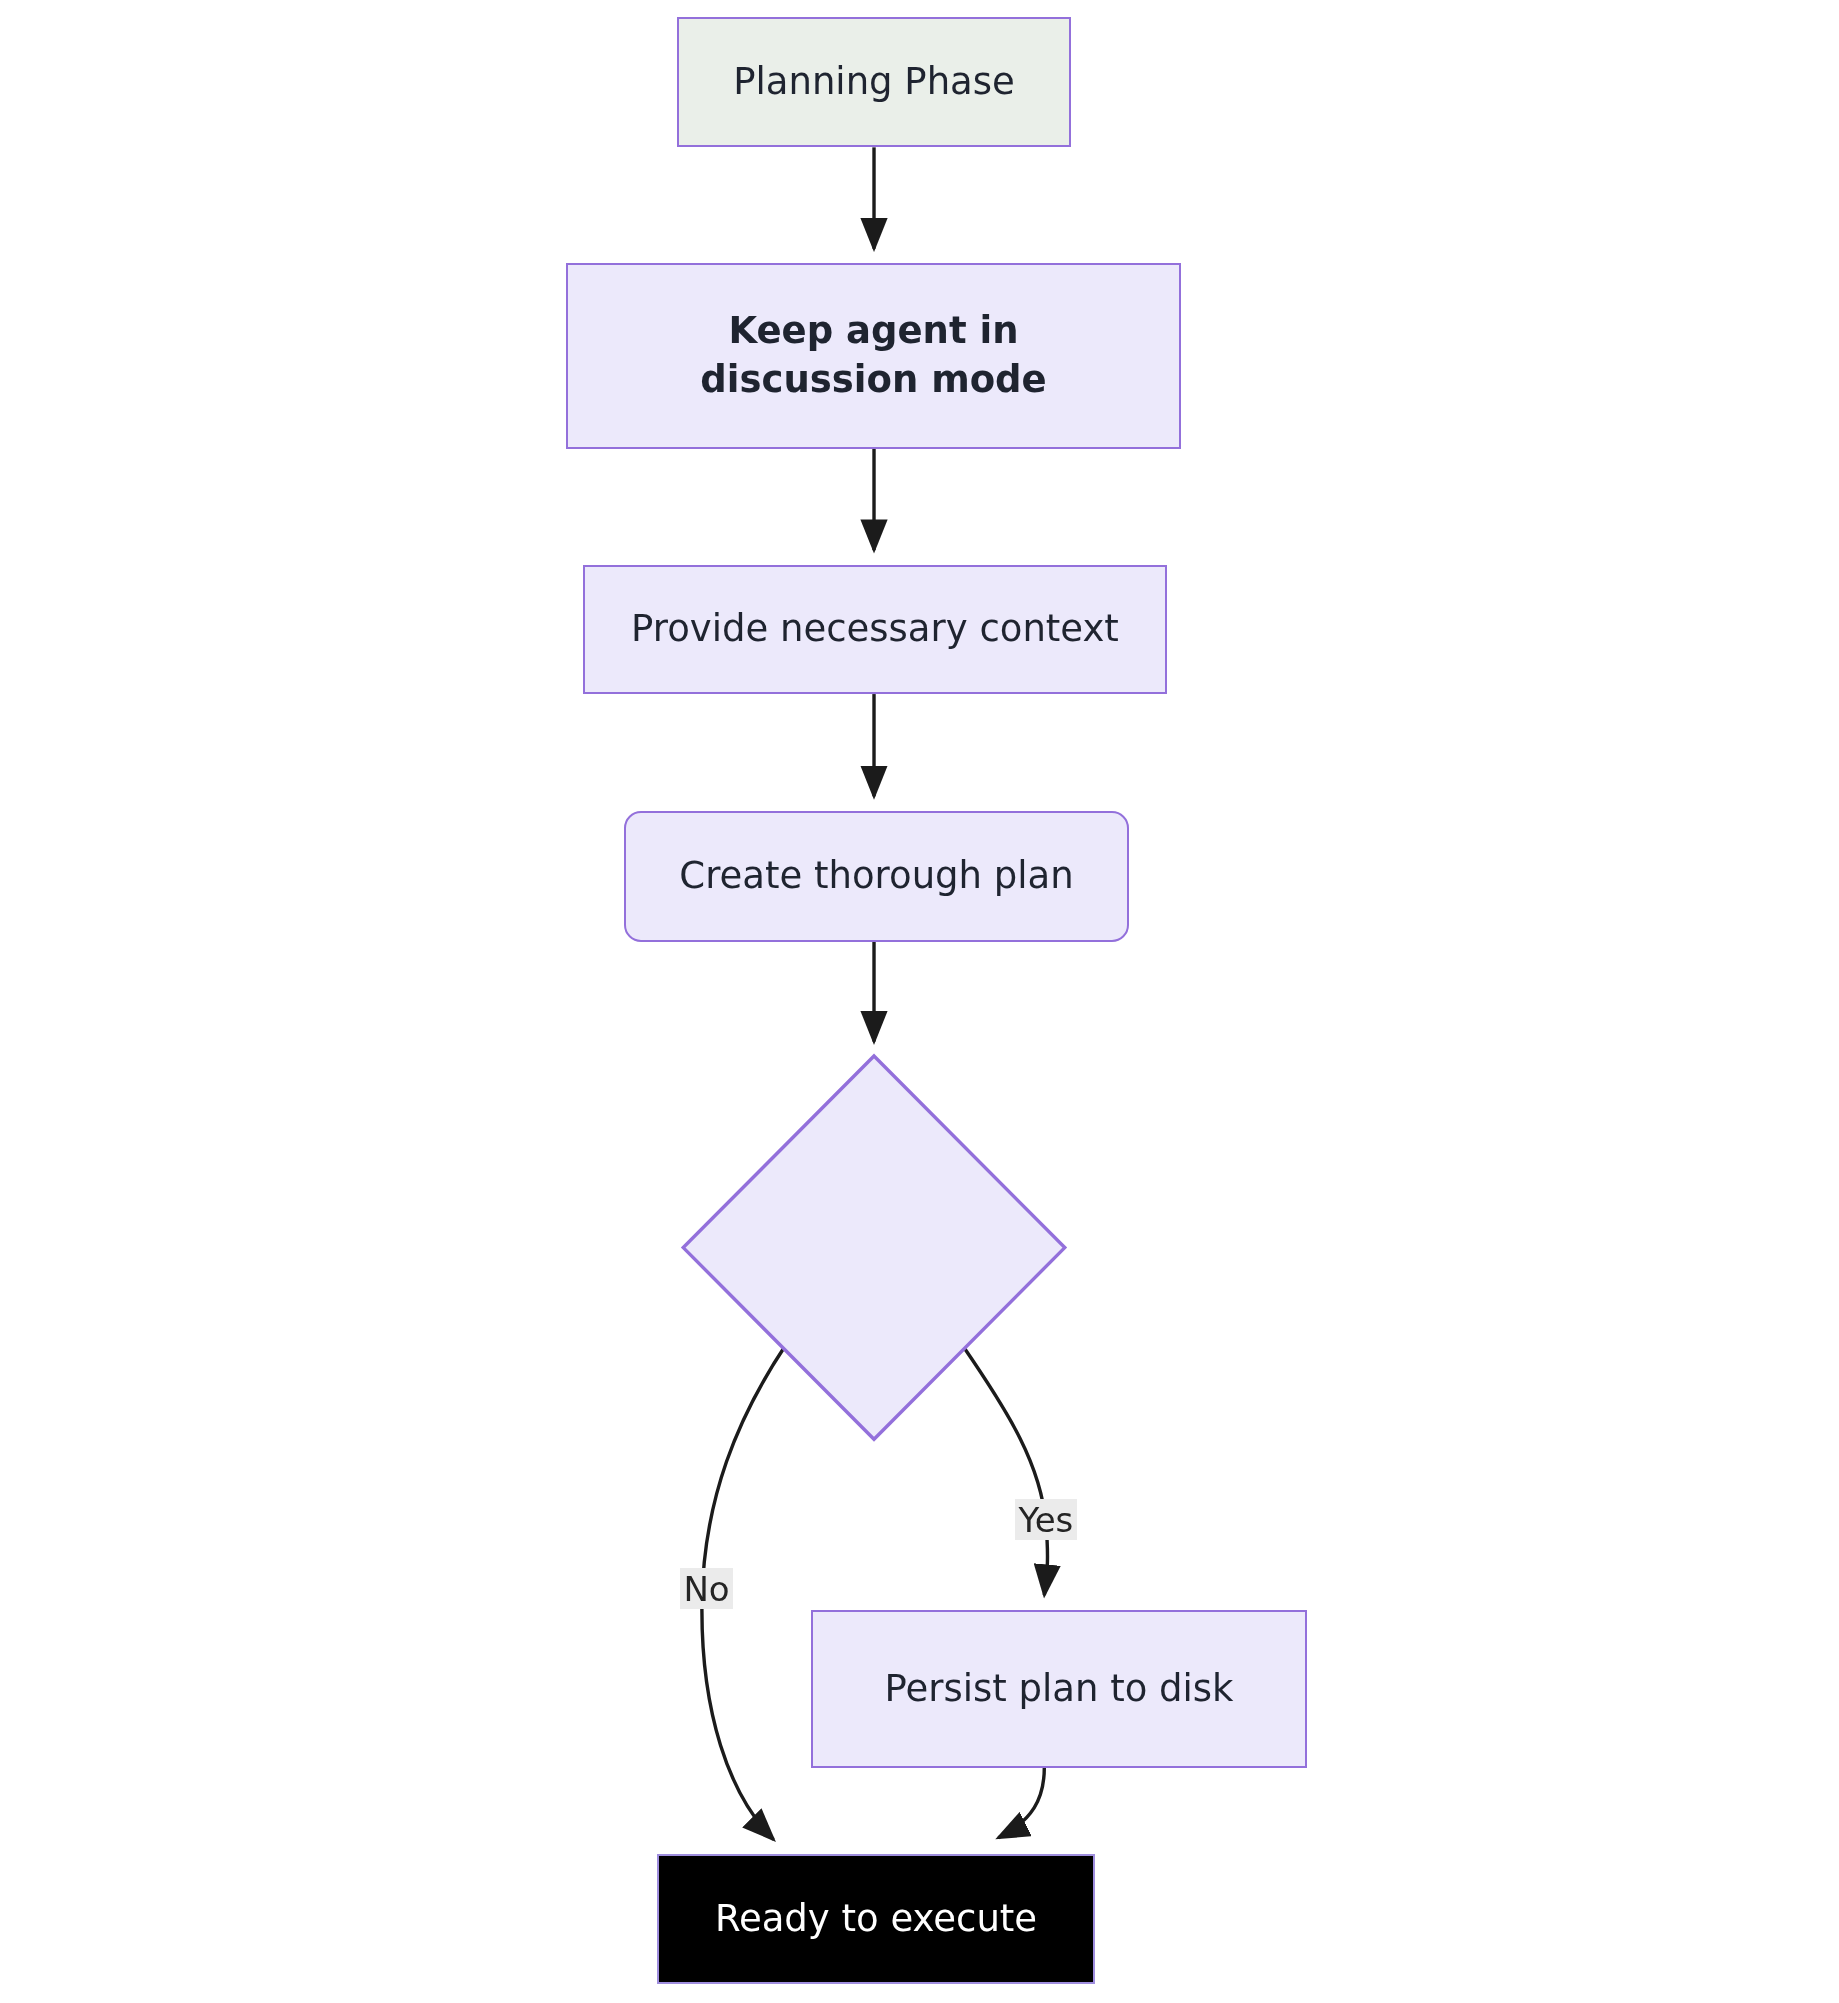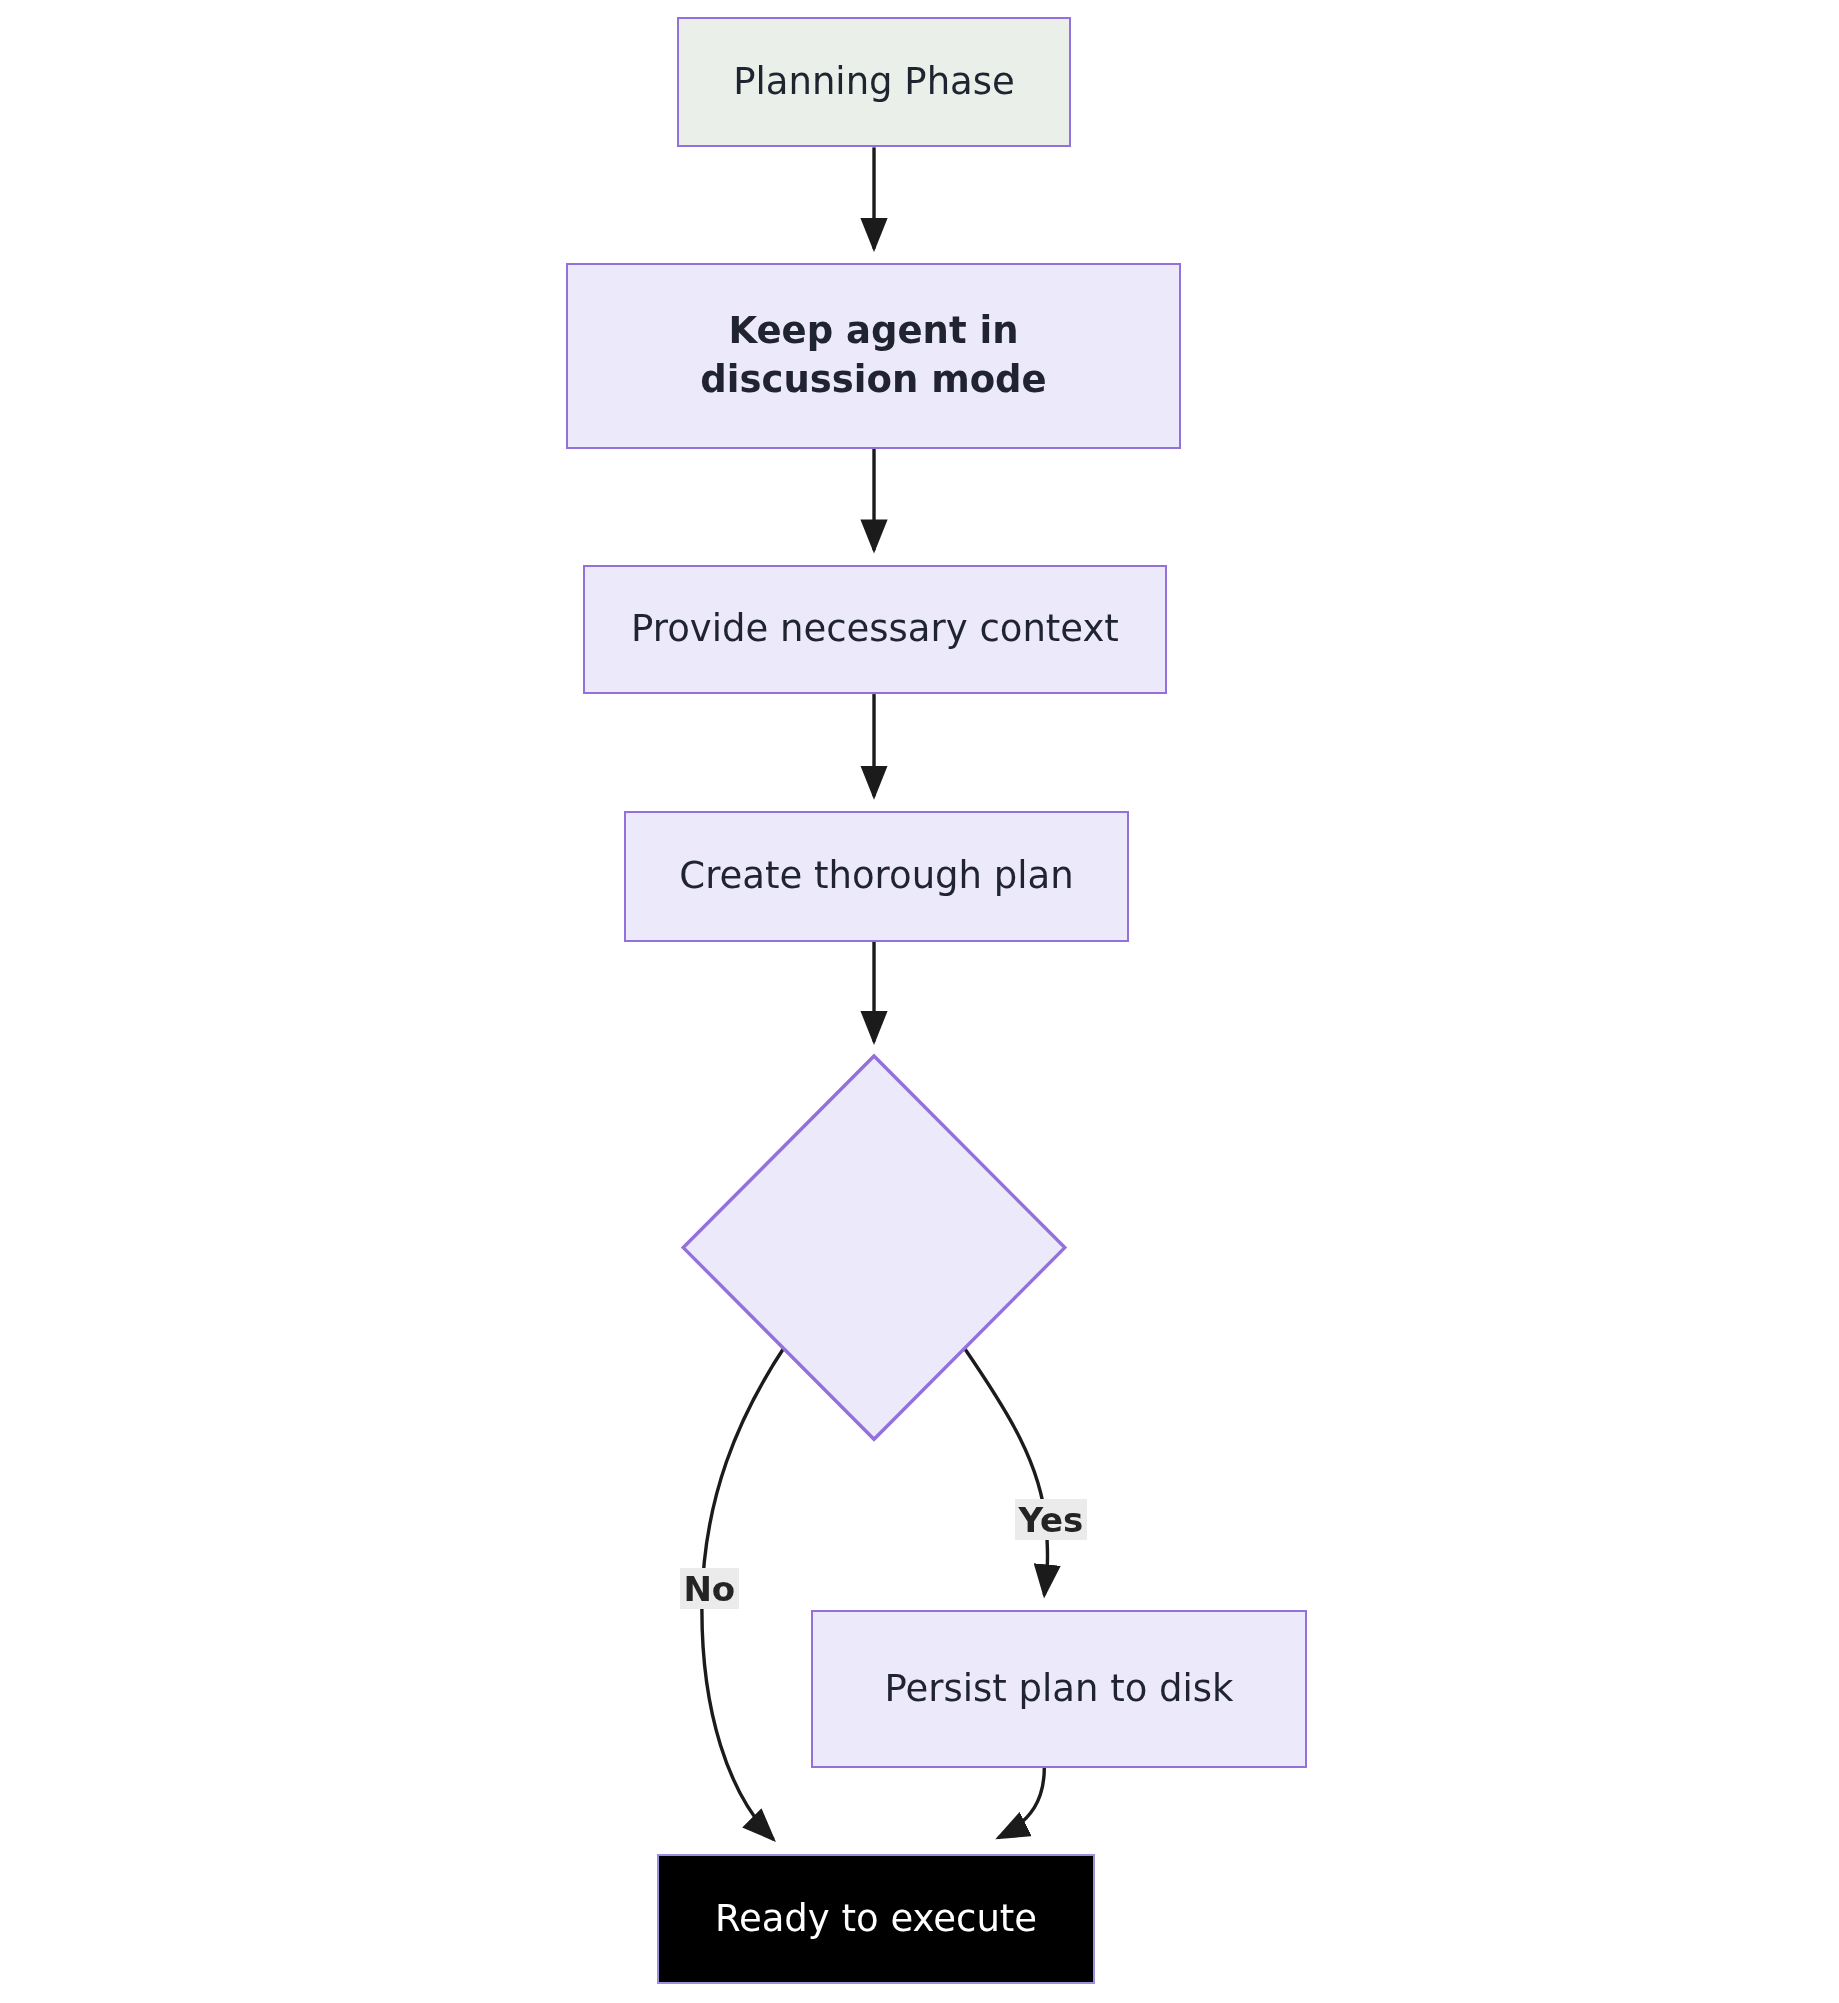--- a/index.html
+++ b/index.html
@@ -45,21 +45,20 @@
   }
   .edge-label {
     position: absolute;
     display: inline-block;
     background: #ebebeb;
     color: #242424;
     font-size: 34px;
     line-height: 1.12;
     padding: 1.7px 3.4px;
     white-space: nowrap;
-    font-weight: bold;
   }
 </style>
 </head>
 <body>
 
 <div id="diagram-root">
 
   <svg class="flow-canvas" viewBox="0 0 2160 2352" aria-hidden="true">
     <defs>
       <marker id="arrowhead" markerWidth="10" markerHeight="8" refX="9" refY="4" orient="auto" markerUnits="strokeWidth">
@@ -113,21 +112,21 @@
   </div>
 
   <div class="node-box" style="left:566px; top:263px; width:615px; height:186px; background:#ece9fb; border-color:#9370db; color:#1f2430; font-size:37px;font-weight:bold;">
     <span class="node-label" style="max-width:366px;">Keep agent in discussion mode</span>
   </div>
 
   <div class="node-box" style="left:583px; top:565px; width:584px; height:129px; background:#ece9fb; border-color:#9370db; color:#1f2430; font-size:37px;">
     <span class="node-label">Provide necessary context</span>
   </div>
 
-  <div class="node-box" style="left:624px; top:811px; width:505px; height:131px; background:#ece9fb; border-color:#9370db; color:#1f2430; font-size:37px;">
+  <div class="node-box" style="left:624px; top:811px; width:505px; height:131px; background:#ece9fb; border-color:#9370db; color:#1f2430; font-size:37px;border-radius:17px;">
     <span class="node-label">Create thorough plan</span>
   </div>
 
 
   <div class="node-box" style="left:811px; top:1610px; width:496px; height:158px; background:#ece9fb; border-color:#9370db; color:#1f2430; font-size:37px;">
     <span class="node-label">Persist plan to disk</span>
   </div>
 
   <div class="node-box" style="left:657px; top:1854px; width:438px; height:130px; background:#000000; border-color:#9f8ede; color:#ffffff; font-size:37px;">
     <span class="node-label">Ready to execute</span>

